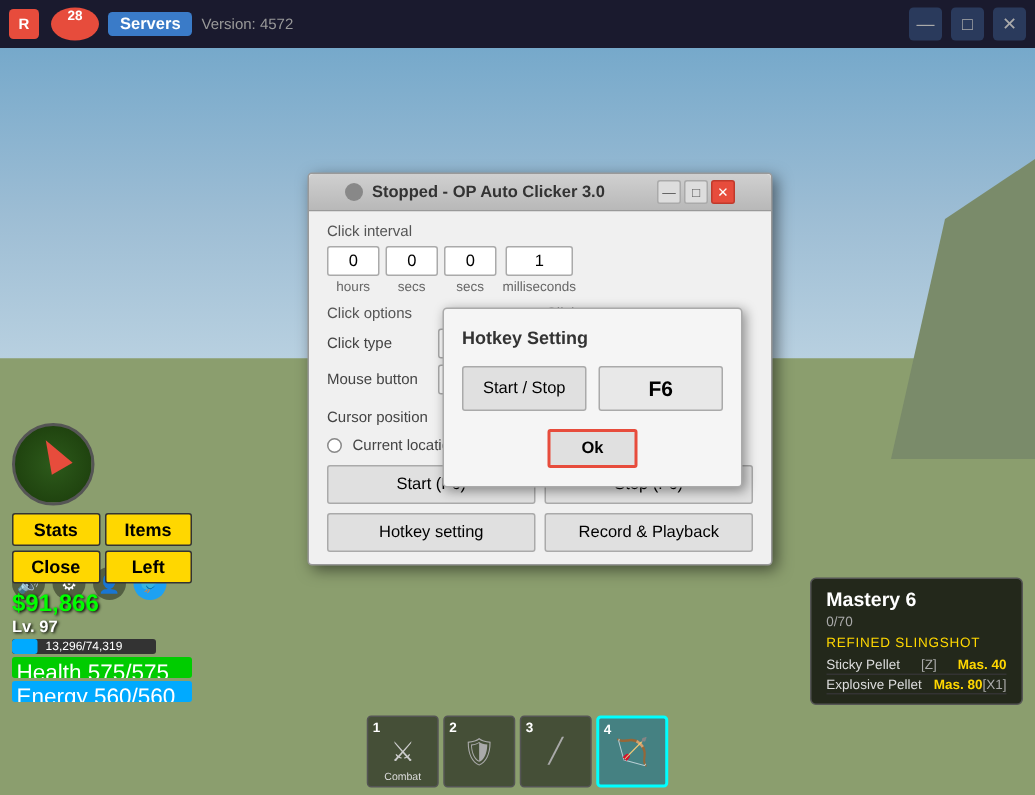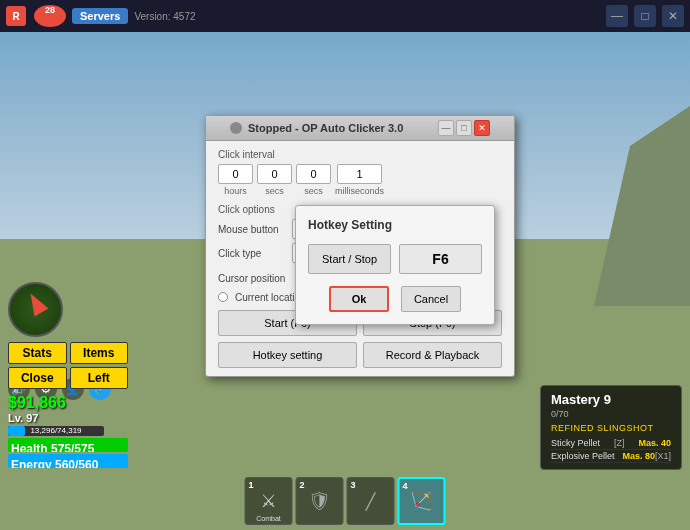--- a/index.html
+++ b/index.html
@@ -228,25 +228,25 @@
       background: #00CC00;
     }
 
     .energy-fill {
       height: 100%;
       background: #00AAFF;
     }
 
     .bar-text {
       color: #fff;
-      font-size: 12px;
+      font-size: 15px;
       position: absolute;
       top: 4px; left: 3px;
       line-height: 14px;
-      font-weight: bold;
+      font-weight: normal;
     }
 
     
     .game-icons {
       position: absolute;
       bottom: 130px;
       left: 8px;
       display: flex;
       gap: 5px;
       z-index: 50;
@@ -738,21 +738,21 @@
     <div class="health-fill" style="width:100%;"></div>
     <span class="bar-text">Health 575/575</span>
   </div>
   <div class="health-bar">
     <div class="energy-fill" style="width:100%;"></div>
     <span class="bar-text">Energy 560/560</span>
   </div>
 </div>
 
 <div class="mastery-panel">
-  <div class="mastery-title">Mastery 9</div>
+  <div class="mastery-title">Mastery 6</div>
   <div class="mastery-progress">0/70</div>
   <div class="mastery-weapon">REFINED SLINGSHOT</div>
   <div class="mastery-item">
     <span class="mastery-item-name">Sticky Pellet</span>
     <span class="mastery-item-key">[Z]</span>
     <span class="mastery-item-level">Mas. 40</span>
   </div>
   <div class="mastery-item">
     <span class="mastery-item-name">Explosive Pellet</span>
     <span class="mastery-item-key"></span>
@@ -807,32 +807,32 @@
       <div class="interval-field">
         <input class="interval-input" type="text" value="1" style="width: 45px;">
         <span class="interval-label">milliseconds</span>
       </div>
     </div>
 
     <div class="two-col">
       <div class="two-col-half">
         <div class="dialog-section-label">Click options</div>
         <div class="form-row">
+          <span class="form-label">Click type</span>
+          <select class="form-select">
+            <option>Single</option>
+            <option>Double</option>
+          </select>
+        </div>
+        <div class="form-row">
           <span class="form-label">Mouse button</span>
           <select class="form-select">
             <option>Left</option>
             <option>Right</option>
             <option>Middle</option>
-          </select>
-        </div>
-        <div class="form-row">
-          <span class="form-label">Click type</span>
-          <select class="form-select">
-            <option>Single</option>
-            <option>Double</option>
           </select>
         </div>
       </div>
       <div class="two-col-half">
         <div class="dialog-section-label">Click repeat</div>
         <div class="form-row">
           <div class="form-radio"></div>
           <span class="form-check-text">Repeat</span>
         </div>
         <div class="form-row">
@@ -870,15 +870,14 @@
 </div>
 
 <div class="hotkey-modal">
   <div class="hotkey-title">Hotkey Setting</div>
   <div class="hotkey-row">
     <div class="hotkey-startstop">Start / Stop</div>
     <div class="hotkey-key">F6</div>
   </div>
   <div class="hotkey-ok-cancel">
     <div class="hotkey-ok">Ok</div>
-    <div class="hotkey-cancel">Cancel</div>
   </div>
 </div>
 
 </body></html>

